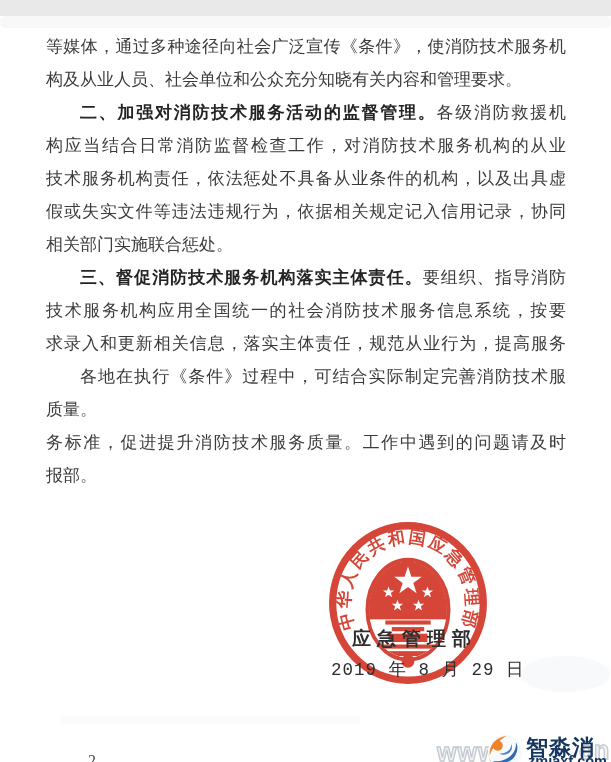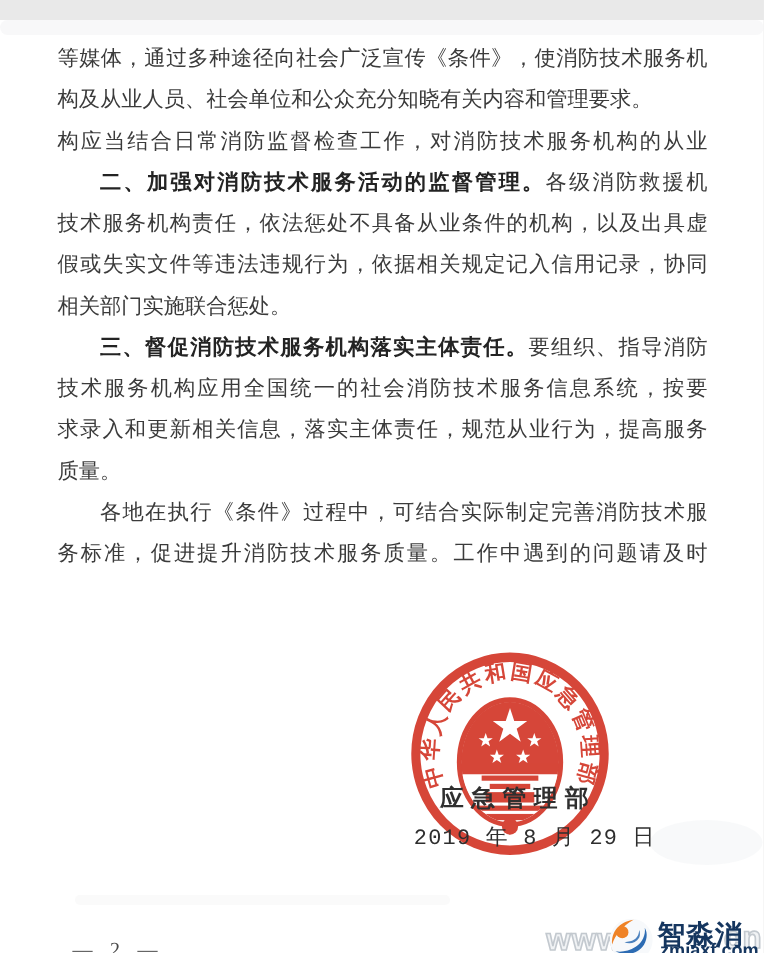--- a/index.html
+++ b/index.html
@@ -75,31 +75,32 @@
 
 <div class="page">
 
   <div class="smudge smudge-a"></div>
   <div class="smudge smudge-b"></div>
   <div class="smudge smudge-c"></div>
 
   <div class="doc-body">
     <div class="line"><span>等媒体，通过多种途径向社会广泛宣传《条件》，使消防技术服务机</span></div>
     <div class="line end"><span>构及从业人员、社会单位和公众充分知晓有关内容和管理要求。</span></div>
+    <div class="line ind"><b class="seg-bold">二、加强对消防技术服务活动的监督管理。</b><span>各级消防救援机</span></div>
     <div class="line"><span>构应当结合日常消防监督检查工作，对消防技术服务机构的从业</span></div>
-    <div class="line ind"><b class="seg-bold">二、加强对消防技术服务活动的监督管理。</b><span>各级消防救援机</span></div>
     <div class="line"><span>技术服务机构责任，依法惩处不具备从业条件的机构，以及出具虚</span></div>
     <div class="line"><span>假或失实文件等违法违规行为，依据相关规定记入信用记录，协同</span></div>
     <div class="line end"><span>相关部门实施联合惩处。</span></div>
     <div class="line ind"><b class="seg-bold">三、督促消防技术服务机构落实主体责任。</b><span>要组织、指导消防</span></div>
     <div class="line"><span>技术服务机构应用全国统一的社会消防技术服务信息系统，按要</span></div>
     <div class="line"><span>求录入和更新相关信息，落实主体责任，规范从业行为，提高服务</span></div>
+    <div class="line ind"><span>各地在执行《条件》过程中，可结合实际制定完善消防技术服</span></div>
     <div class="line end"><span>质量。</span></div>
-    <div class="line ind"><span>各地在执行《条件》过程中，可结合实际制定完善消防技术服</span></div>
     <div class="line"><span>务标准，促进提升消防技术服务质量。工作中遇到的问题请及时</span></div>
+    <div class="line end"><span>报部。</span></div>
   </div>
 
   <div class="seal-wrap">
     <svg viewBox="0 0 200 200" preserveAspectRatio="none">
 
       <circle cx="100" cy="100" r="93" fill="none" stroke="#d3392a" stroke-width="9"></circle>
 
       <path id="sealArc" d="M 34.8,130.4 A 72,72 0 1 1 165.2,130.4" fill="none"></path>
       <text font-size="21" font-weight="bold" fill="#d3392a" letter-spacing="3" font-family="Liberation Sans, sans-serif">
         <textPath href="#sealArc" startOffset="50%" text-anchor="middle">中华人民共和国应急管理部</textPath>

